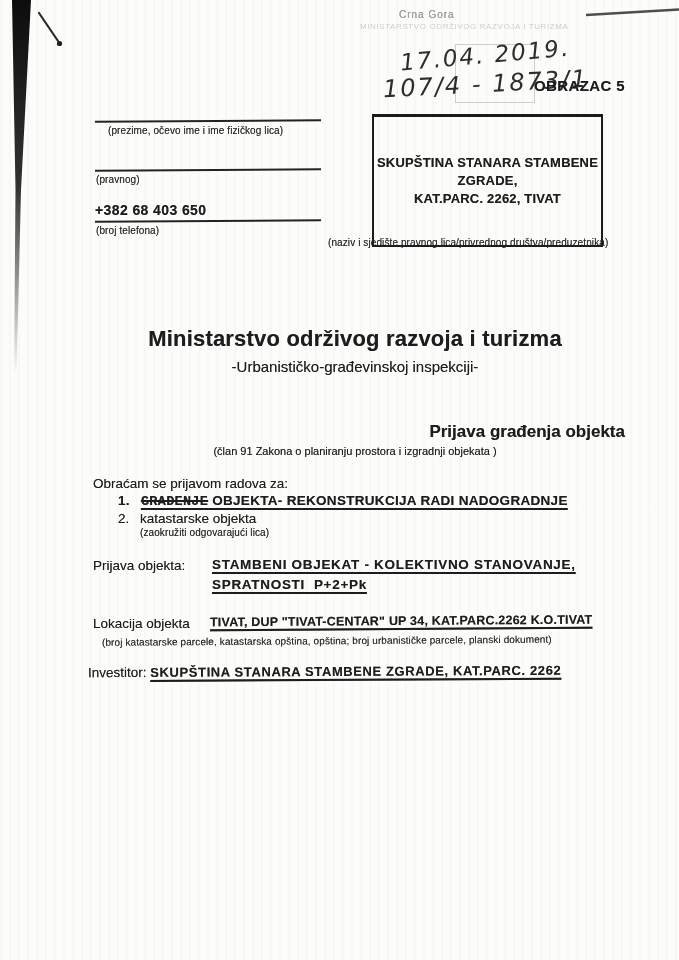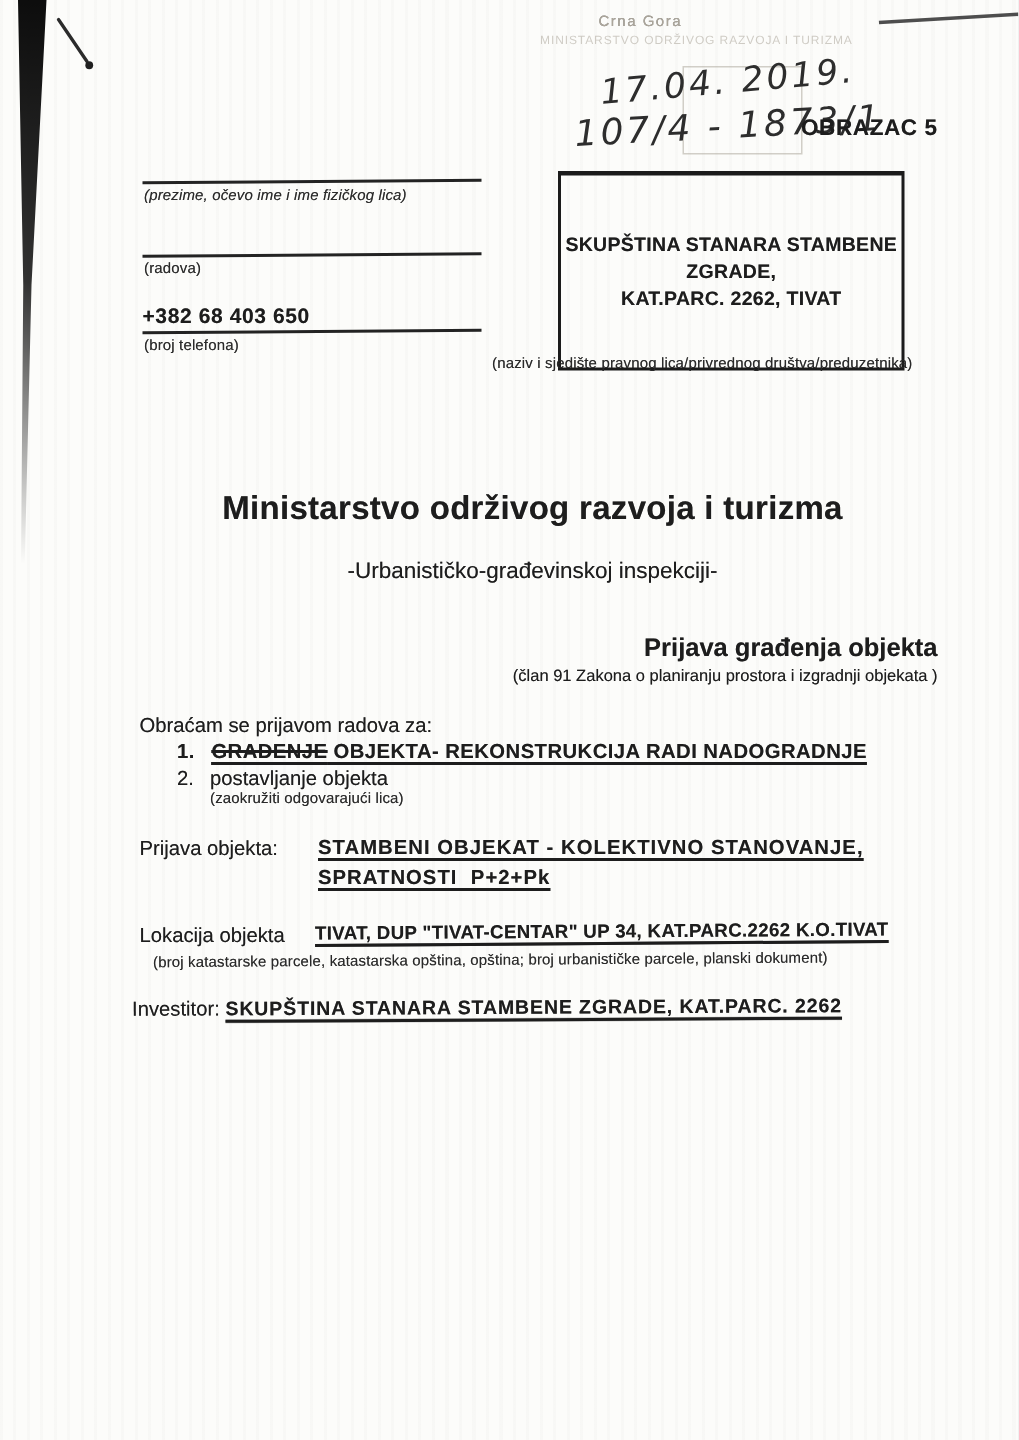--- a/index.html
+++ b/index.html
@@ -13,21 +13,21 @@
     overflow:hidden;
     font-family:"Liberation Sans", sans-serif;
     color:#1d1d1d;
   }
   .abs{position:absolute;}
   .scan-text{text-shadow:0 0 0.4px rgba(20,20,20,0.55);}
   .caption{font-size:10px;color:#2a2a2a;letter-spacing:0.1px;}
   .fieldline{border-bottom:2px solid #232323;height:0;}
   .bold{font-weight:bold;}
   .uline{text-decoration:underline;text-decoration-thickness:2px;text-underline-offset:3px;}
-  .struck{text-decoration:underline line-through;text-decoration-thickness:2px;text-underline-offset:3px;}
+  .struck{text-decoration:underline line-through;text-decoration-thickness:2px;text-underline-offset:3px;font-family:Liberation Mono, monospace;}
   .hand{
     font-family:"DejaVu Sans", sans-serif;
     font-style:italic;
     color:#2d2d2d;
     letter-spacing:2px;
     white-space:nowrap;
   }
   .stamp{color:#aca69b;filter:blur(0.4px);white-space:nowrap;}
   .entity-box{
     border:2px solid #1b1b1b;border-top-width:3px;
@@ -61,56 +61,56 @@
   <div class="abs stamp scan-text" style="left:399px;top:9px;font-size:10px;letter-spacing:1px;">Crna Gora</div>
   <div class="abs stamp" style="left:360px;top:22px;font-size:8px;letter-spacing:0.6px;opacity:0.55;">MINISTARSTVO ODRŽIVOG RAZVOJA I TURIZMA</div>
   <div class="abs" style="left:455px;top:44px;width:78px;height:57px;border:1px solid rgba(165,159,148,0.5);"></div>
 
   <div class="abs hand" style="left:400px;top:42px;font-size:23px;transform:rotate(-5deg);">17.04. 2019.</div>
   <div class="abs hand" style="left:383px;top:70px;font-size:24px;transform:rotate(-3deg);">107/4 - 1873/1</div>
 
   <div class="abs bold scan-text" style="left:534px;top:77px;font-size:15px;letter-spacing:0.4px;">OBRAZAC 5</div>
 
   <div class="abs fieldline" style="left:95px;top:120px;width:226px;transform:rotate(-0.4deg);"></div>
-  <div class="abs caption scan-text" style="left:96px;top:125px;font-style:italic;">(prezime, očevo ime i ime fizičkog lica)</div>
+  <div class="abs caption scan-text" style="left:108px;top:125px;">(prezime, očevo ime i ime fizičkog lica)</div>
 
   <div class="abs fieldline" style="left:95px;top:169px;width:226px;transform:rotate(-0.4deg);"></div>
-  <div class="abs caption scan-text" style="left:96px;top:174px;">(radova)</div>
+  <div class="abs caption scan-text" style="left:96px;top:174px;">(pravnog)</div>
 
   <div class="abs bold scan-text" style="left:95px;top:202px;font-size:14px;letter-spacing:0.4px;">+382 68 403 650</div>
   <div class="abs fieldline" style="left:95px;top:220px;width:226px;transform:rotate(-0.4deg);"></div>
   <div class="abs caption scan-text" style="left:96px;top:225px;">(broj telefona)</div>
 
   <div class="abs entity-box scan-text" style="left:372px;top:114px;width:227px;height:128px;">
     <div>SKUPŠTINA STANARA STAMBENE</div>
     <div>ZGRADE,</div>
     <div>KAT.PARC. 2262, TIVAT</div>
   </div>
   <div class="abs caption scan-text" style="left:328px;top:237px;">(naziv i sjedište pravnog lica/privrednog društva/preduzetnika)</div>
 
   <div class="abs centerblock" style="left:85px;top:326px;width:540px;">
     <div class="bold scan-text" style="font-size:22px;letter-spacing:0.2px;">Ministarstvo održivog razvoja i turizma</div>
-    <div class="scan-text" style="font-size:15px;margin-top:20px;">-Urbanističko-građevinskoj inspekciji-</div>
+    <div class="scan-text" style="font-size:15px;margin-top:6px;">-Urbanističko-građevinskoj inspekciji-</div>
   </div>
 
   <div class="abs centerblock" style="left:85px;top:422px;width:540px;">
     <div class="bold scan-text" style="font-size:17px;text-align:right;">Prijava građenja objekta</div>
-    <div class="scan-text" style="font-size:11px;margin-top:3px;text-align:right;">(član 91 Zakona o planiranju prostora i izgradnji objekata )</div>
+    <div class="scan-text" style="font-size:11px;margin-top:3px;">(član 91 Zakona o planiranju prostora i izgradnji objekata )</div>
   </div>
 
   <div class="abs row-label scan-text" style="left:93px;top:476px;">Obraćam se prijavom radova za:</div>
 
   <div class="abs scan-text" style="left:118px;top:493px;font-size:13.5px;font-weight:bold;letter-spacing:0.3px;">
     <span>1.</span>
     <span style="display:inline-block;width:7px;"></span><span class="uline"><span class="struck">GRAĐENJE</span><span> OBJEKTA- REKONSTRUKCIJA RADI NADOGRADNJE</span></span>
   </div>
 
   <div class="abs scan-text" style="left:118px;top:511px;font-size:13.5px;">
     <span>2.</span>
-    <span style="display:inline-block;width:7px;"></span><span>postavljanje objekta</span>
+    <span style="display:inline-block;width:7px;"></span><span>katastarske objekta</span>
   </div>
 
   <div class="abs caption scan-text" style="left:140px;top:527px;">(zaokružiti odgovarajući lica)</div>
 
   <div class="abs row-label scan-text" style="left:93px;top:558px;">Prijava objekta:</div>
   <div class="abs scan-text" style="left:212px;top:555px;font-size:13.5px;font-weight:bold;letter-spacing:0.7px;line-height:20px;">
     <div class="uline">STAMBENI OBJEKAT - KOLEKTIVNO STANOVANJE,</div>
     <div class="uline pre" style="display:inline-block;">SPRATNOSTI  P+2+Pk</div>
   </div>
 

